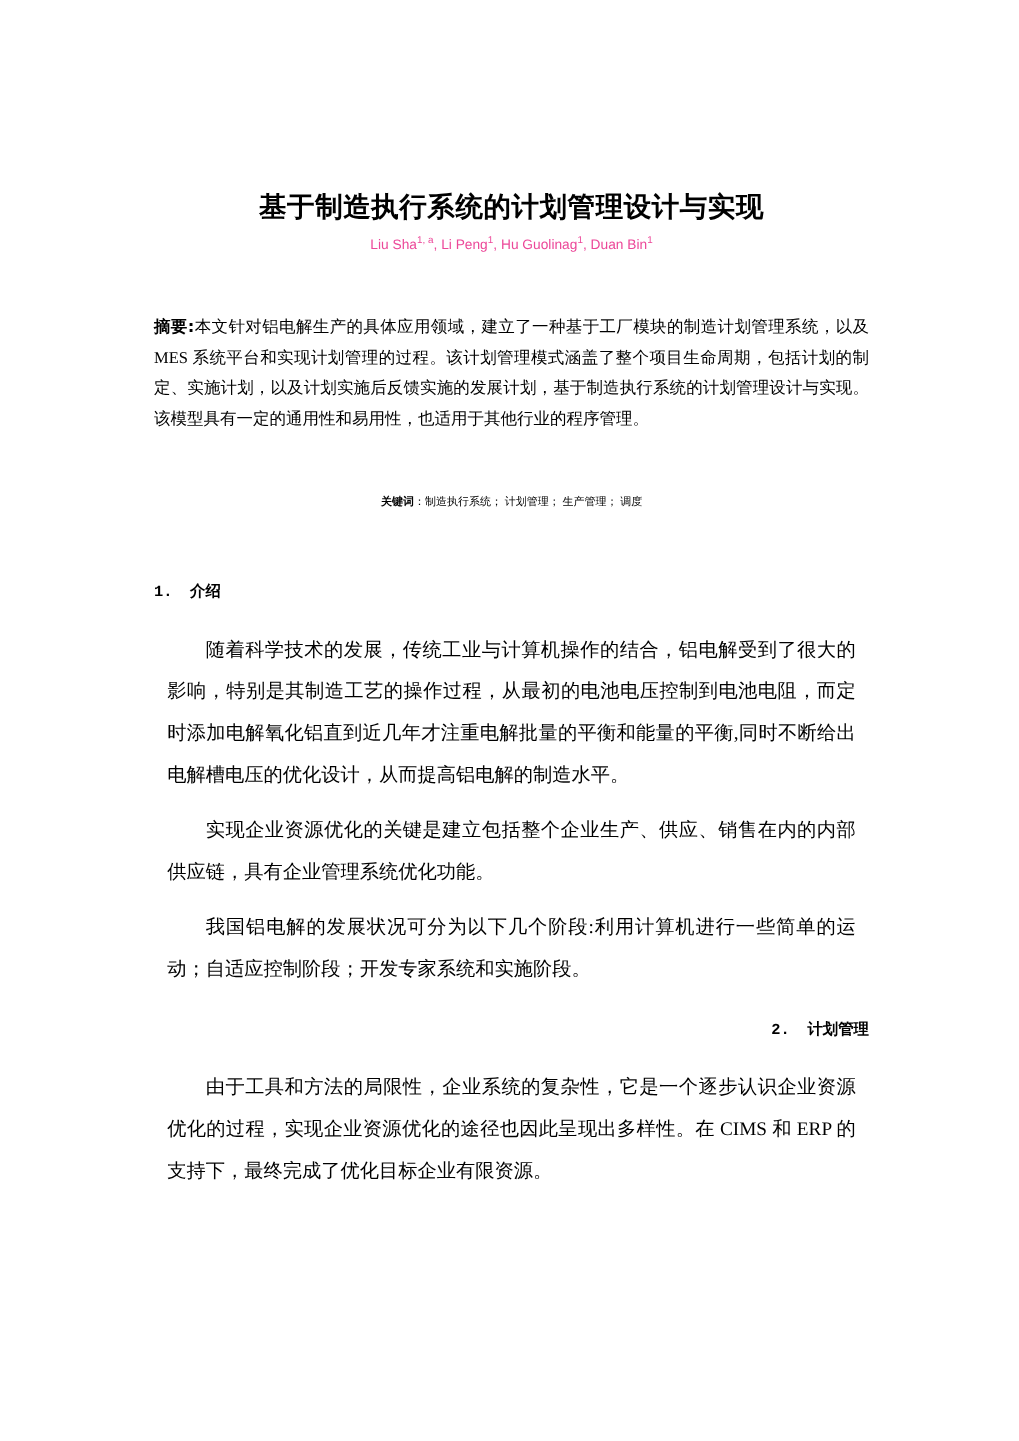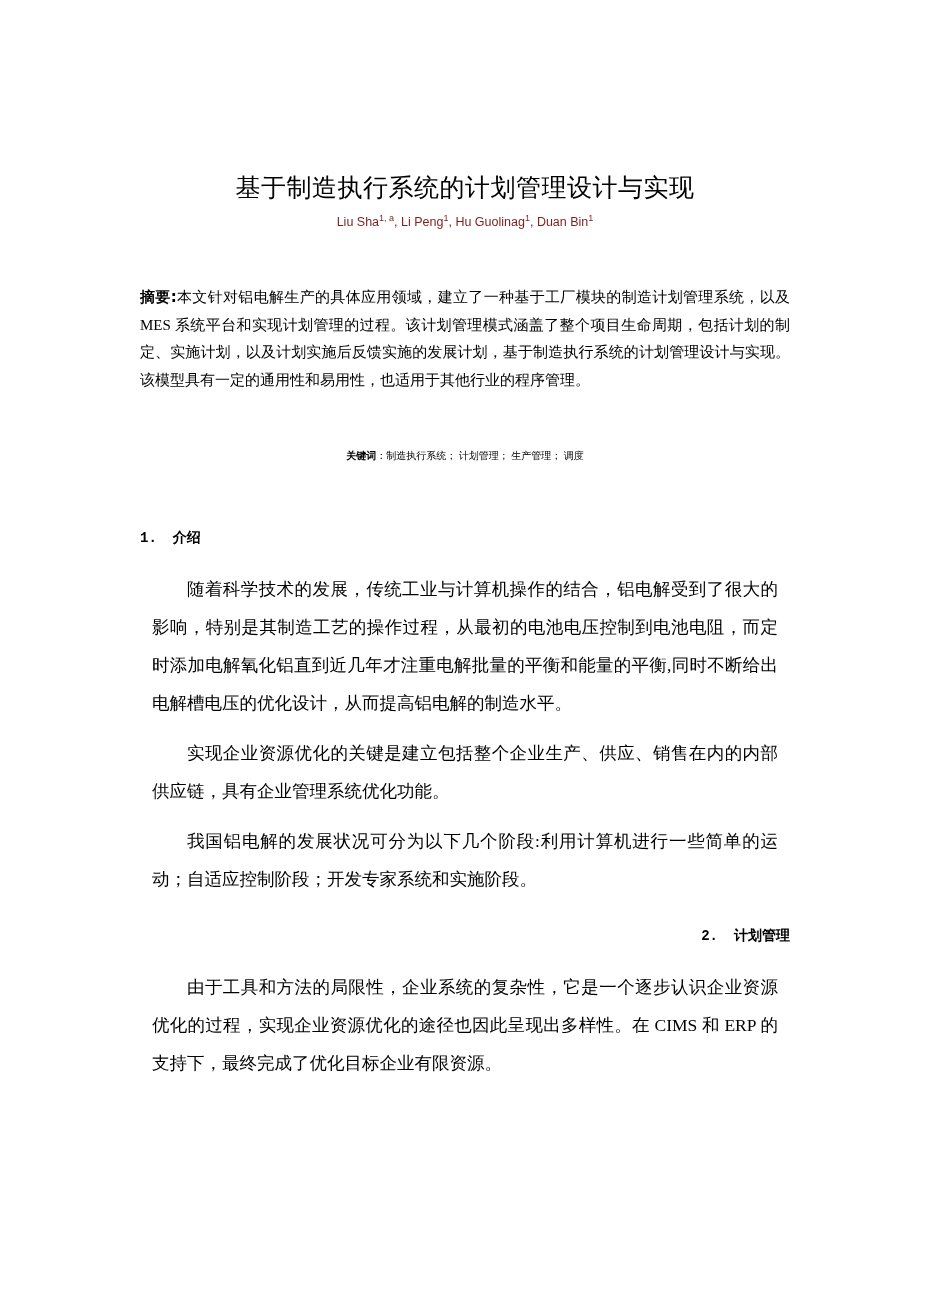--- a/index.html
+++ b/index.html
@@ -14,33 +14,33 @@
     margin: 0 auto;
     background: #ffffff;
     color: #000000;
     box-sizing: border-box;
     padding: 172px 136px 0 140px;
     font-family: "Liberation Serif", serif;
     overflow: hidden;
   }
   .title {
     font-family: "DejaVu Sans", sans-serif;
-    font-weight: normal;
+    font-weight: bold;
     font-size: 25px;
     line-height: 32px;
     text-align: center;
     margin: 0 0 10px 0;
     letter-spacing: 0.5px;
   }
   .authors {
     font-family: "Liberation Sans", sans-serif;
     font-size: 12.5px;
     line-height: 16px;
     text-align: center;
-    color: #7f1d1d;
+    color: #ec4899;
     margin: 0 0 54px 0;
   }
   .authors sup {
     font-size: 9px;
     line-height: 0;
   }
   .abstract {
     font-size: 15px;
     line-height: 27.5px;
     text-align: justify;

